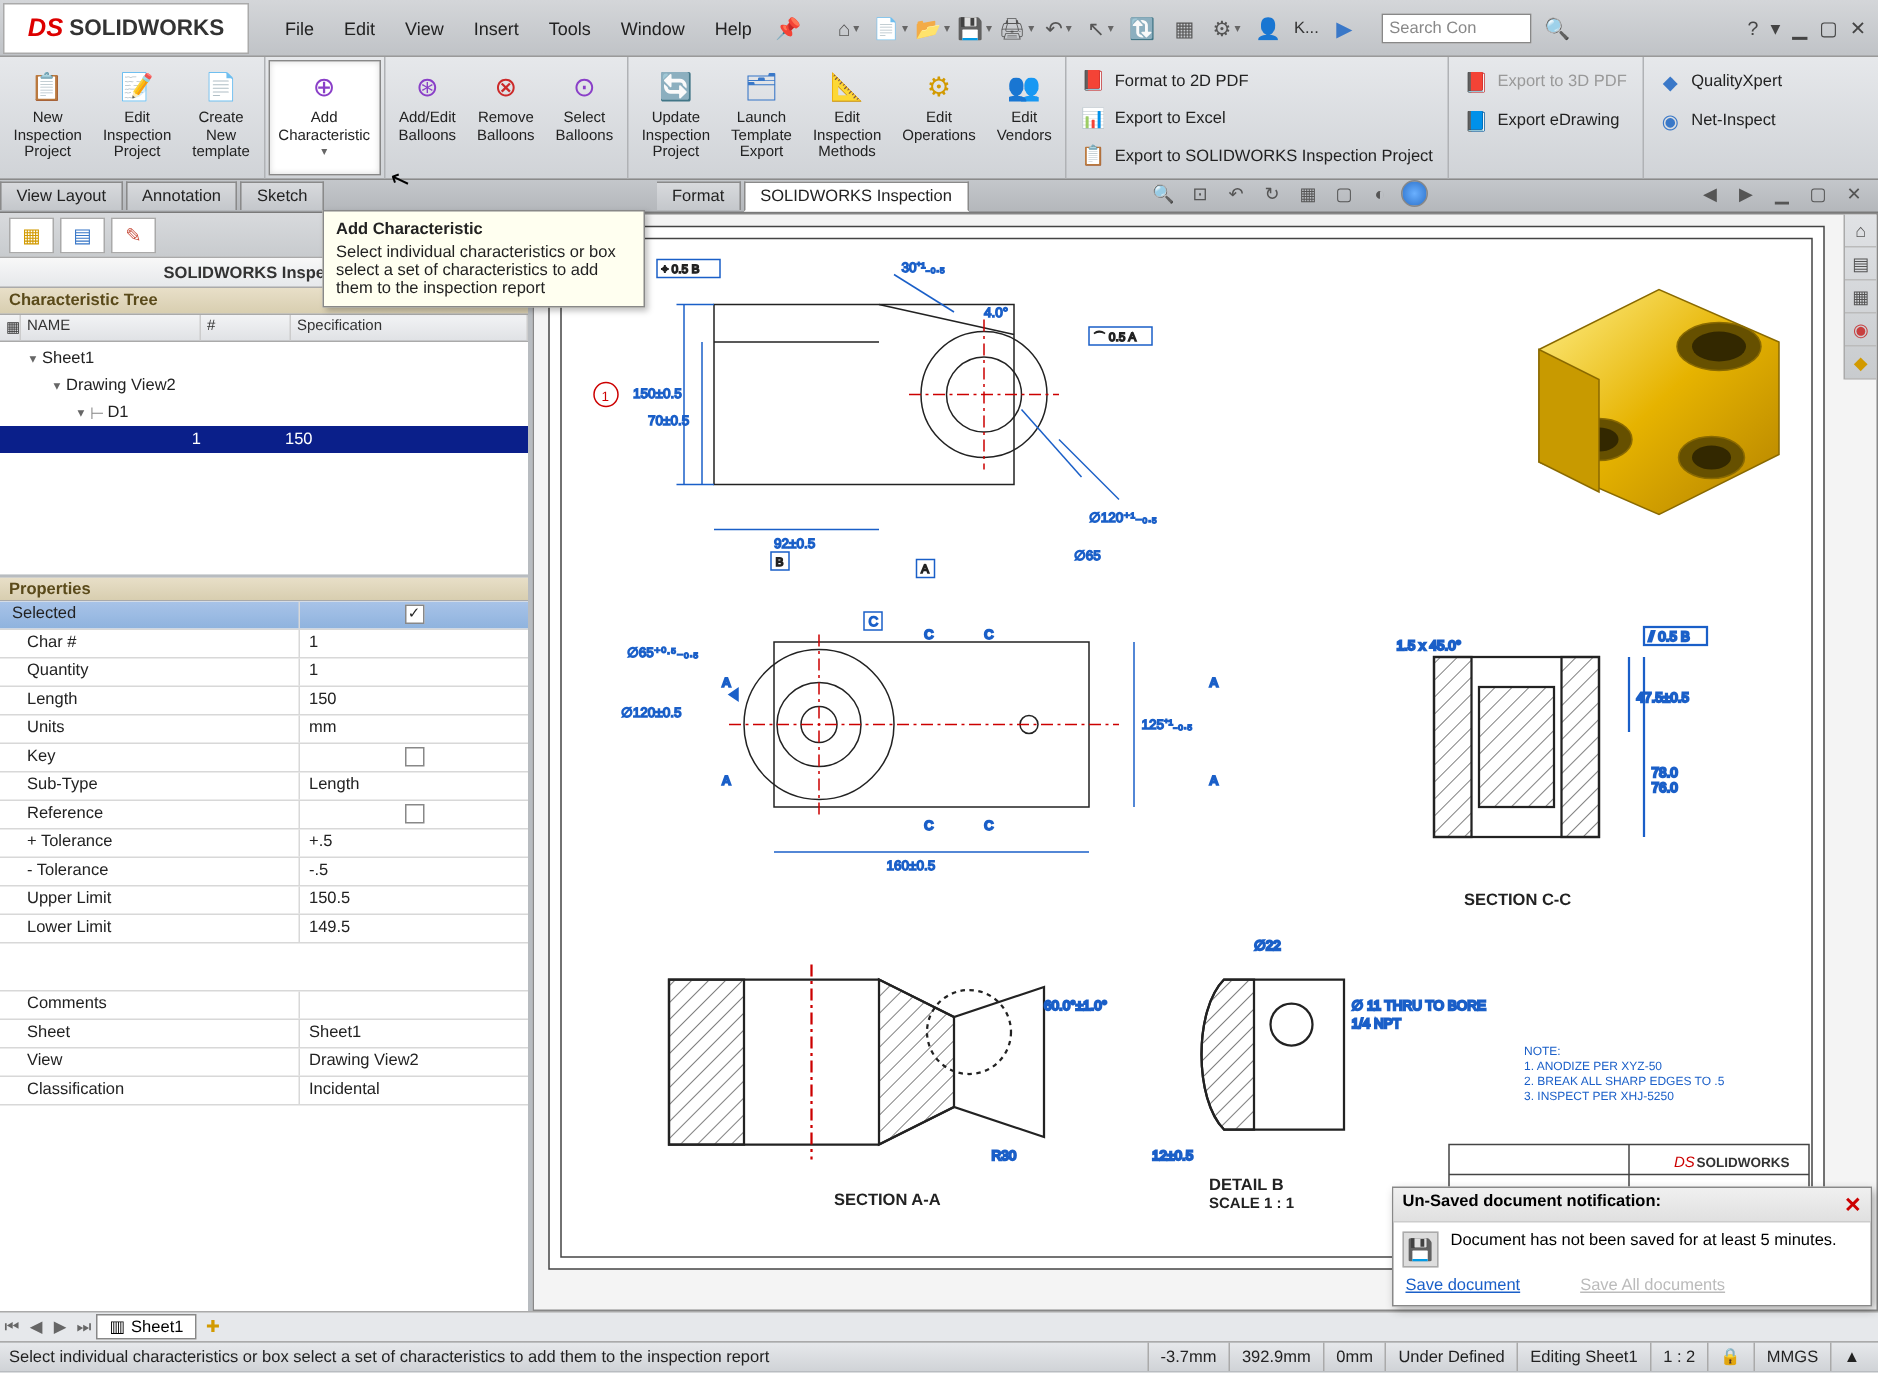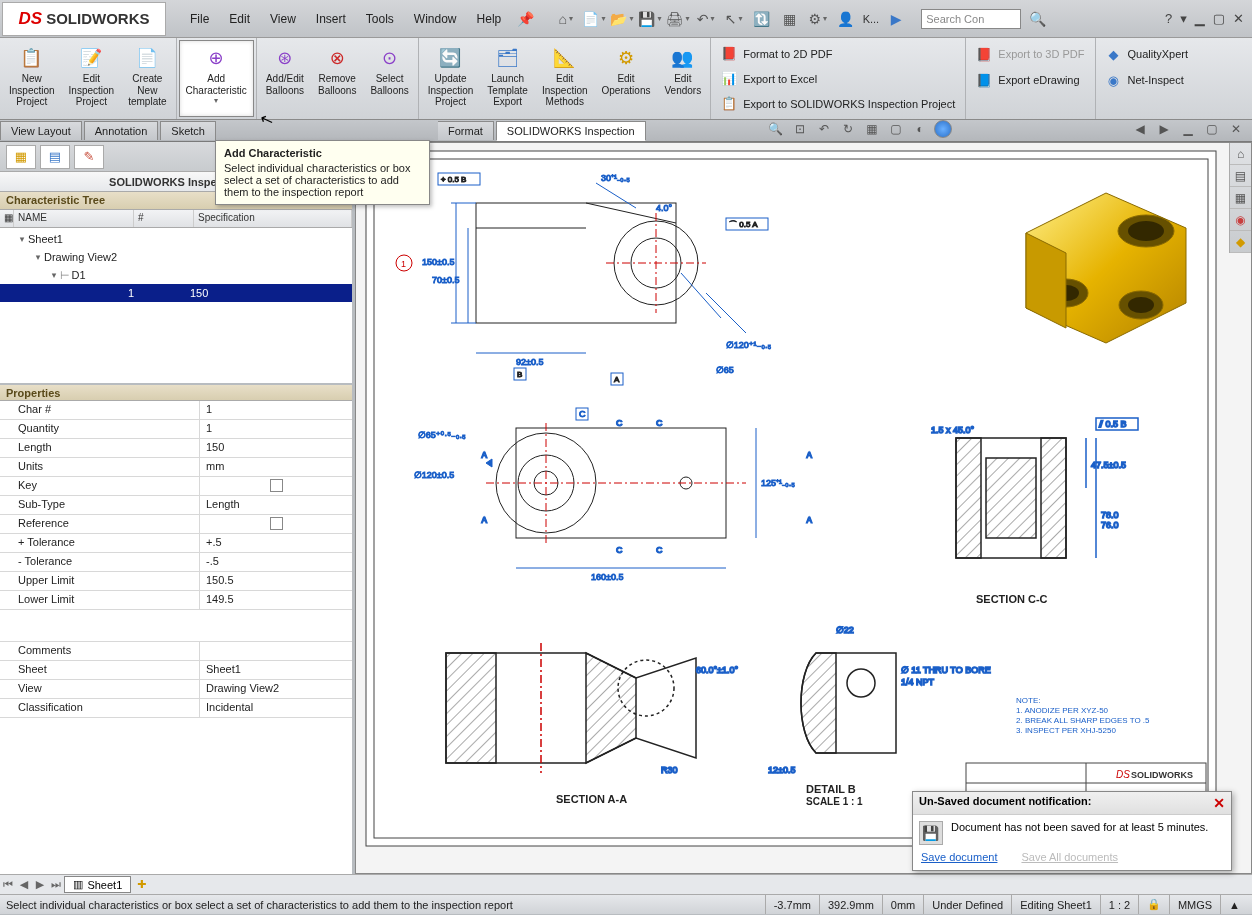--- a/index.html
+++ b/index.html
@@ -71,26 +71,26 @@
 .draw-canvas{flex:1;background:#f4f4f4;position:relative;overflow:hidden;border:1px solid #888}
 .draw-canvas svg{position:absolute;top:0;left:0}
 .side-tools{position:absolute;right:0;top:0;width:22px;display:flex;flex-direction:column;background:linear-gradient(#e0e2e5,#c8cbce);border-left:1px solid #aaa}
 .side-tools div{height:22px;display:flex;align-items:center;justify-content:center;font-size:12px;color:#555;border-bottom:1px solid #bbb}
 
 
 .tooltip{position:absolute;left:215px;top:140px;width:215px;background:#fffff0;border:1px solid #888;padding:6px 8px;font-size:11px;color:#222;box-shadow:2px 2px 4px rgba(0,0,0,.25);z-index:50}
 .tooltip b{display:block;margin-bottom:3px}
 
 
-.notify{position:absolute;right:20px;bottom:44px;width:320px;height:80px;background:#fff;border:1px solid #888;box-shadow:2px 2px 6px rgba(0,0,0,.3);z-index:60}
+.notify{position:absolute;right:4px;bottom:44px;width:320px;height:80px;background:#fff;border:1px solid #888;box-shadow:2px 2px 6px rgba(0,0,0,.3);z-index:60}
 .notify .nh{background:linear-gradient(#f0f0f0,#e0e0e0);padding:3px 6px;font-size:11px;font-weight:bold;border-bottom:1px solid #ccc;display:flex}
 .notify .nh .cls{margin-left:auto;color:#c00;font-size:14px;font-weight:bold}
 .notify .nb{display:flex;padding:6px;gap:8px;font-size:11px}
 .notify .nb .nic{width:24px;height:24px;background:#ddd;border:1px solid #aaa;display:flex;align-items:center;justify-content:center;font-size:14px;color:#3a6fc8}
-.notify .nl{padding:0 8px 4px;display:flex;gap:24px}
+.notify .nl{padding:0 8px 4px;display:flex;gap:40px}
 .notify .nl a{color:#1a5fc8;text-decoration:underline;font-size:11px}
 .notify .nl .g{color:#bbb;text-decoration:underline}
 
 
 .sheet-row{height:20px;background:#e6e8eb;display:flex;align-items:center;border-top:1px solid #aaa;font-size:11px}
 .sheet-row .navb{width:16px;text-align:center;color:#666}
 .sheet-row .stab{background:#fff;border:1px solid #888;padding:1px 8px;display:flex;align-items:center;gap:4px}
 
 
 .status{height:20px;background:linear-gradient(#e6e8eb,#d0d3d7);display:flex;align-items:center;font-size:11px;color:#222;border-top:1px solid #aaa;padding:0 4px}
@@ -319,20 +319,24 @@
           <span>D1</span>
         </div>
       <div class="tree-row sel">
           <span style="width:140px;text-align:right;padding-right:6px">1</span>
           <span style="width:50px"></span>
           <span>150</span>
         </div>
     </div>
     <div class="prop-h">Properties</div>
     <div class="prop-tbl">
+      <div class="prow head">
+          <div class="pk">Selected</div>
+          <div class="pv" style="text-align:center"><span class="chk">✓</span></div>
+        </div>
       <div class="prow">
           <div class="pk">Char #</div>
           <div class="pv">1</div>
         </div>
       <div class="prow">
           <div class="pk">Quantity</div>
           <div class="pv">1</div>
         </div>
       <div class="prow">
           <div class="pk">Length</div>

